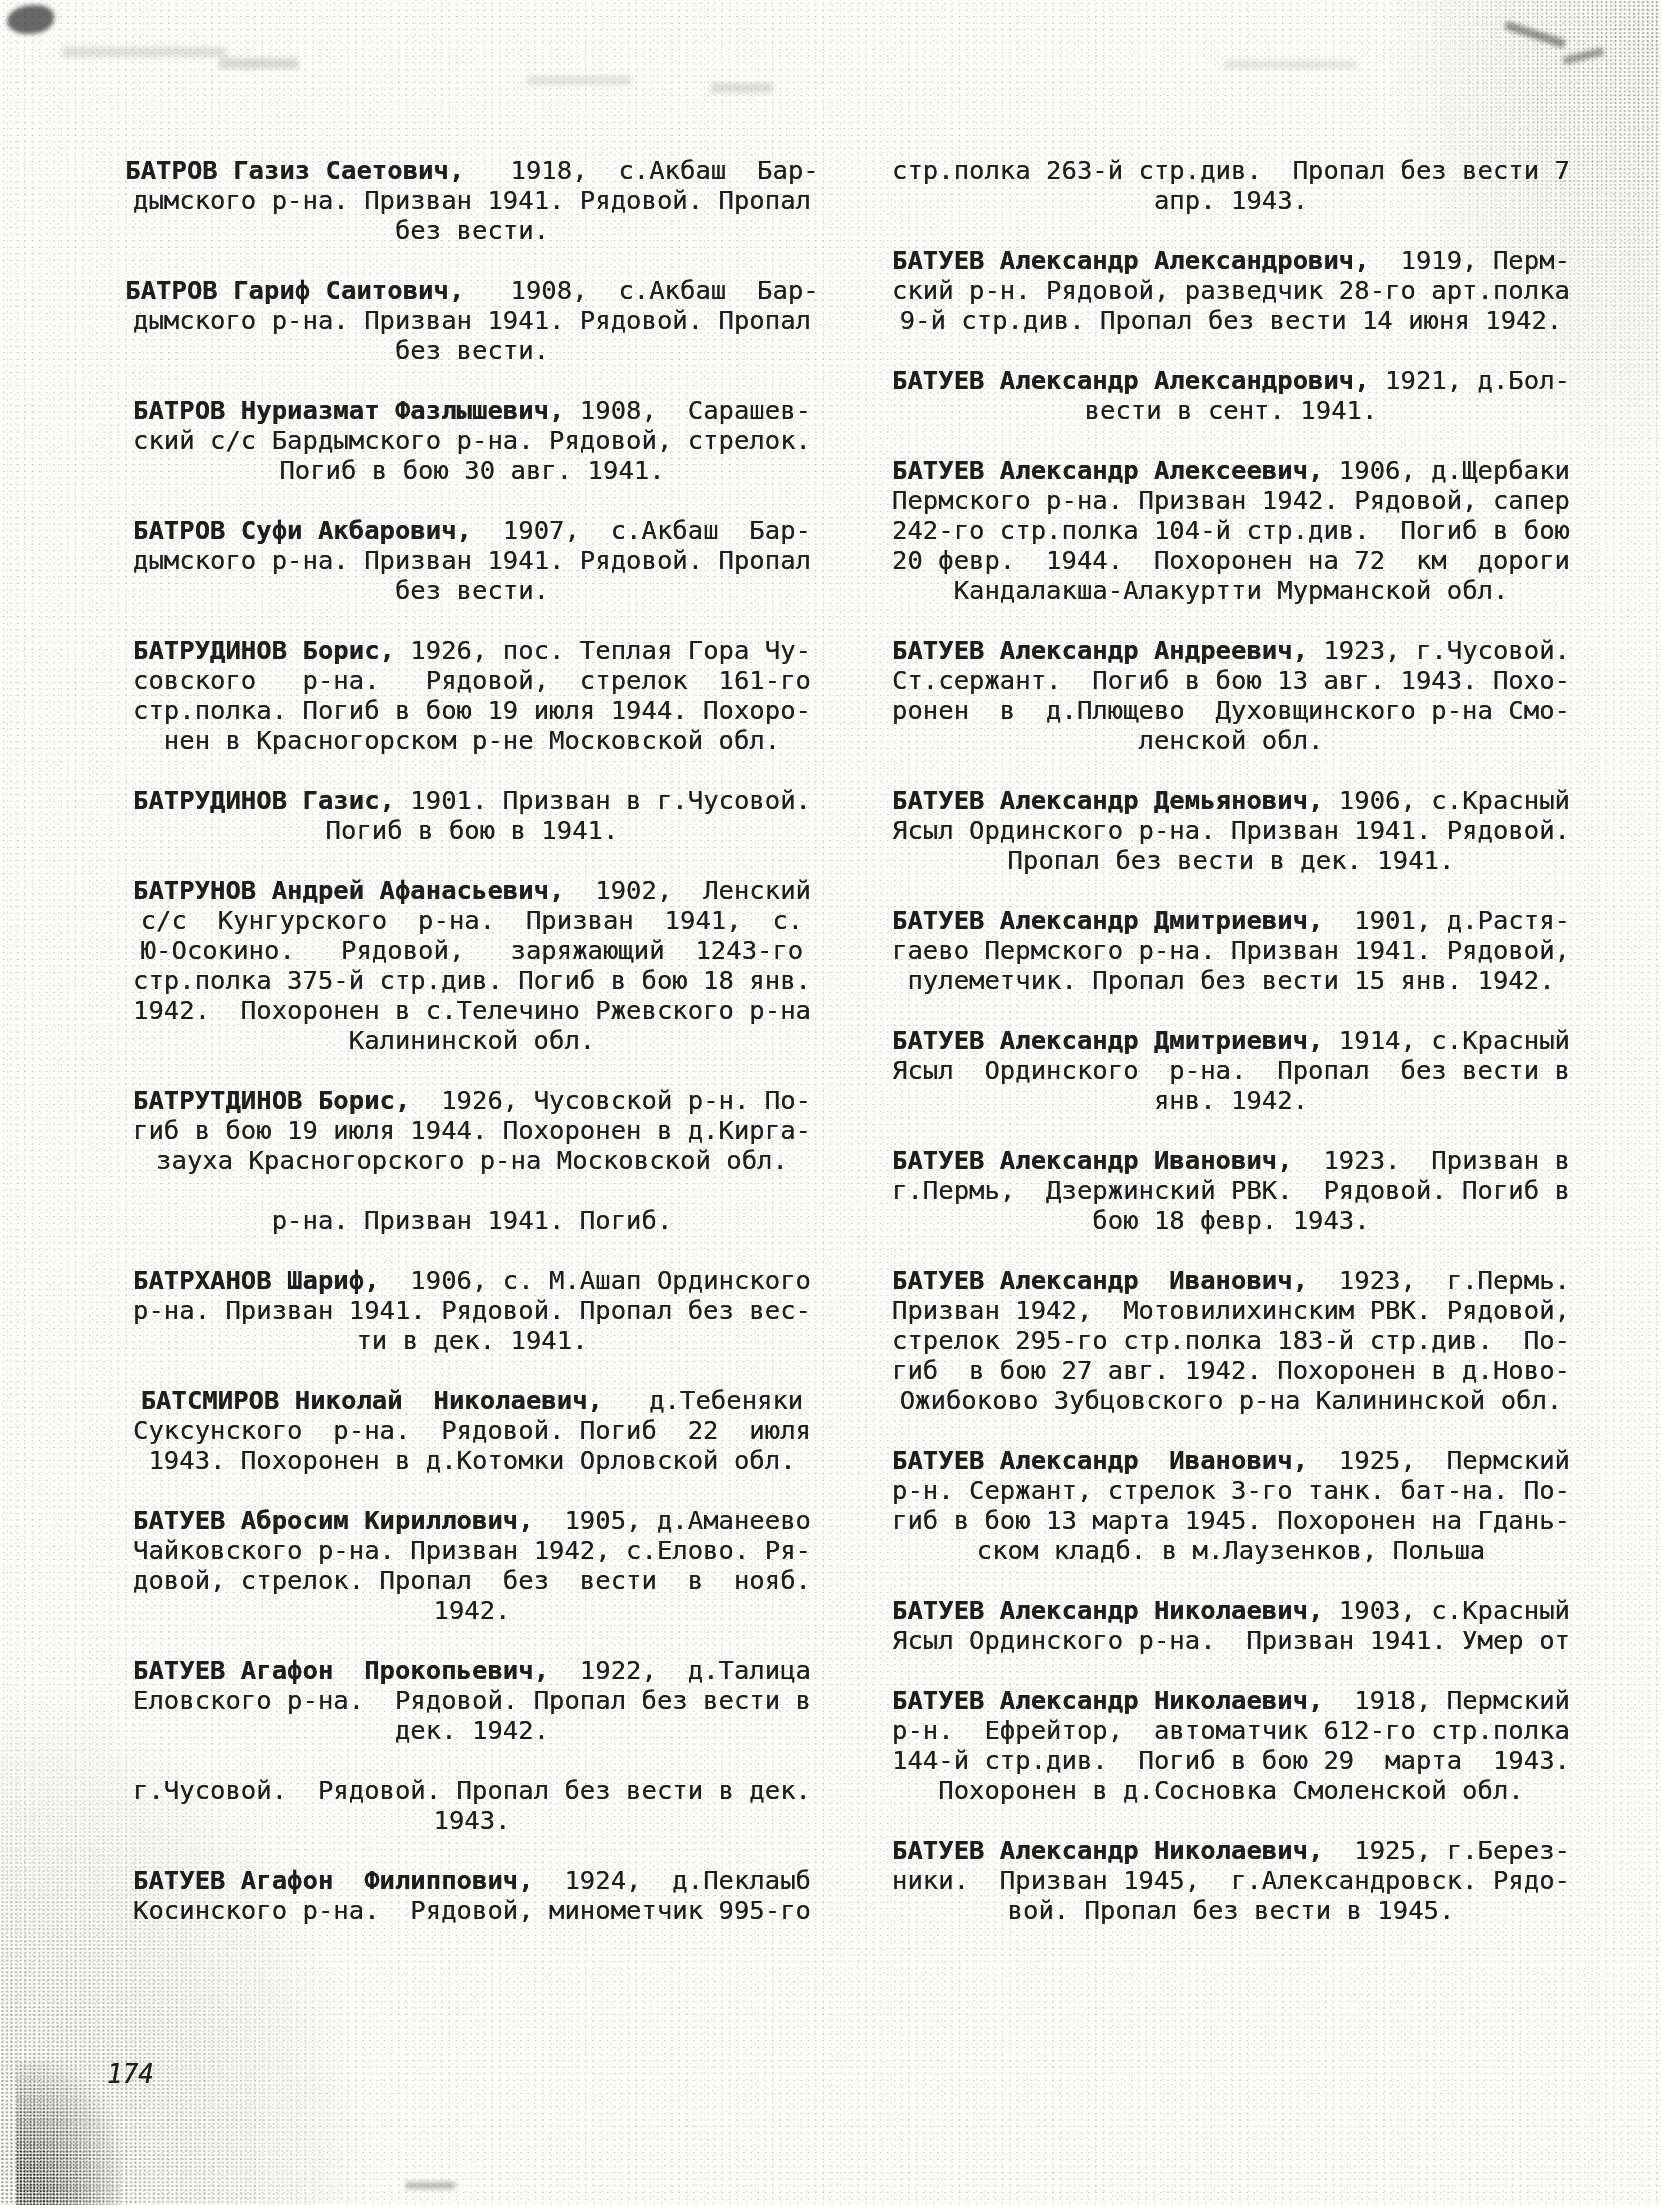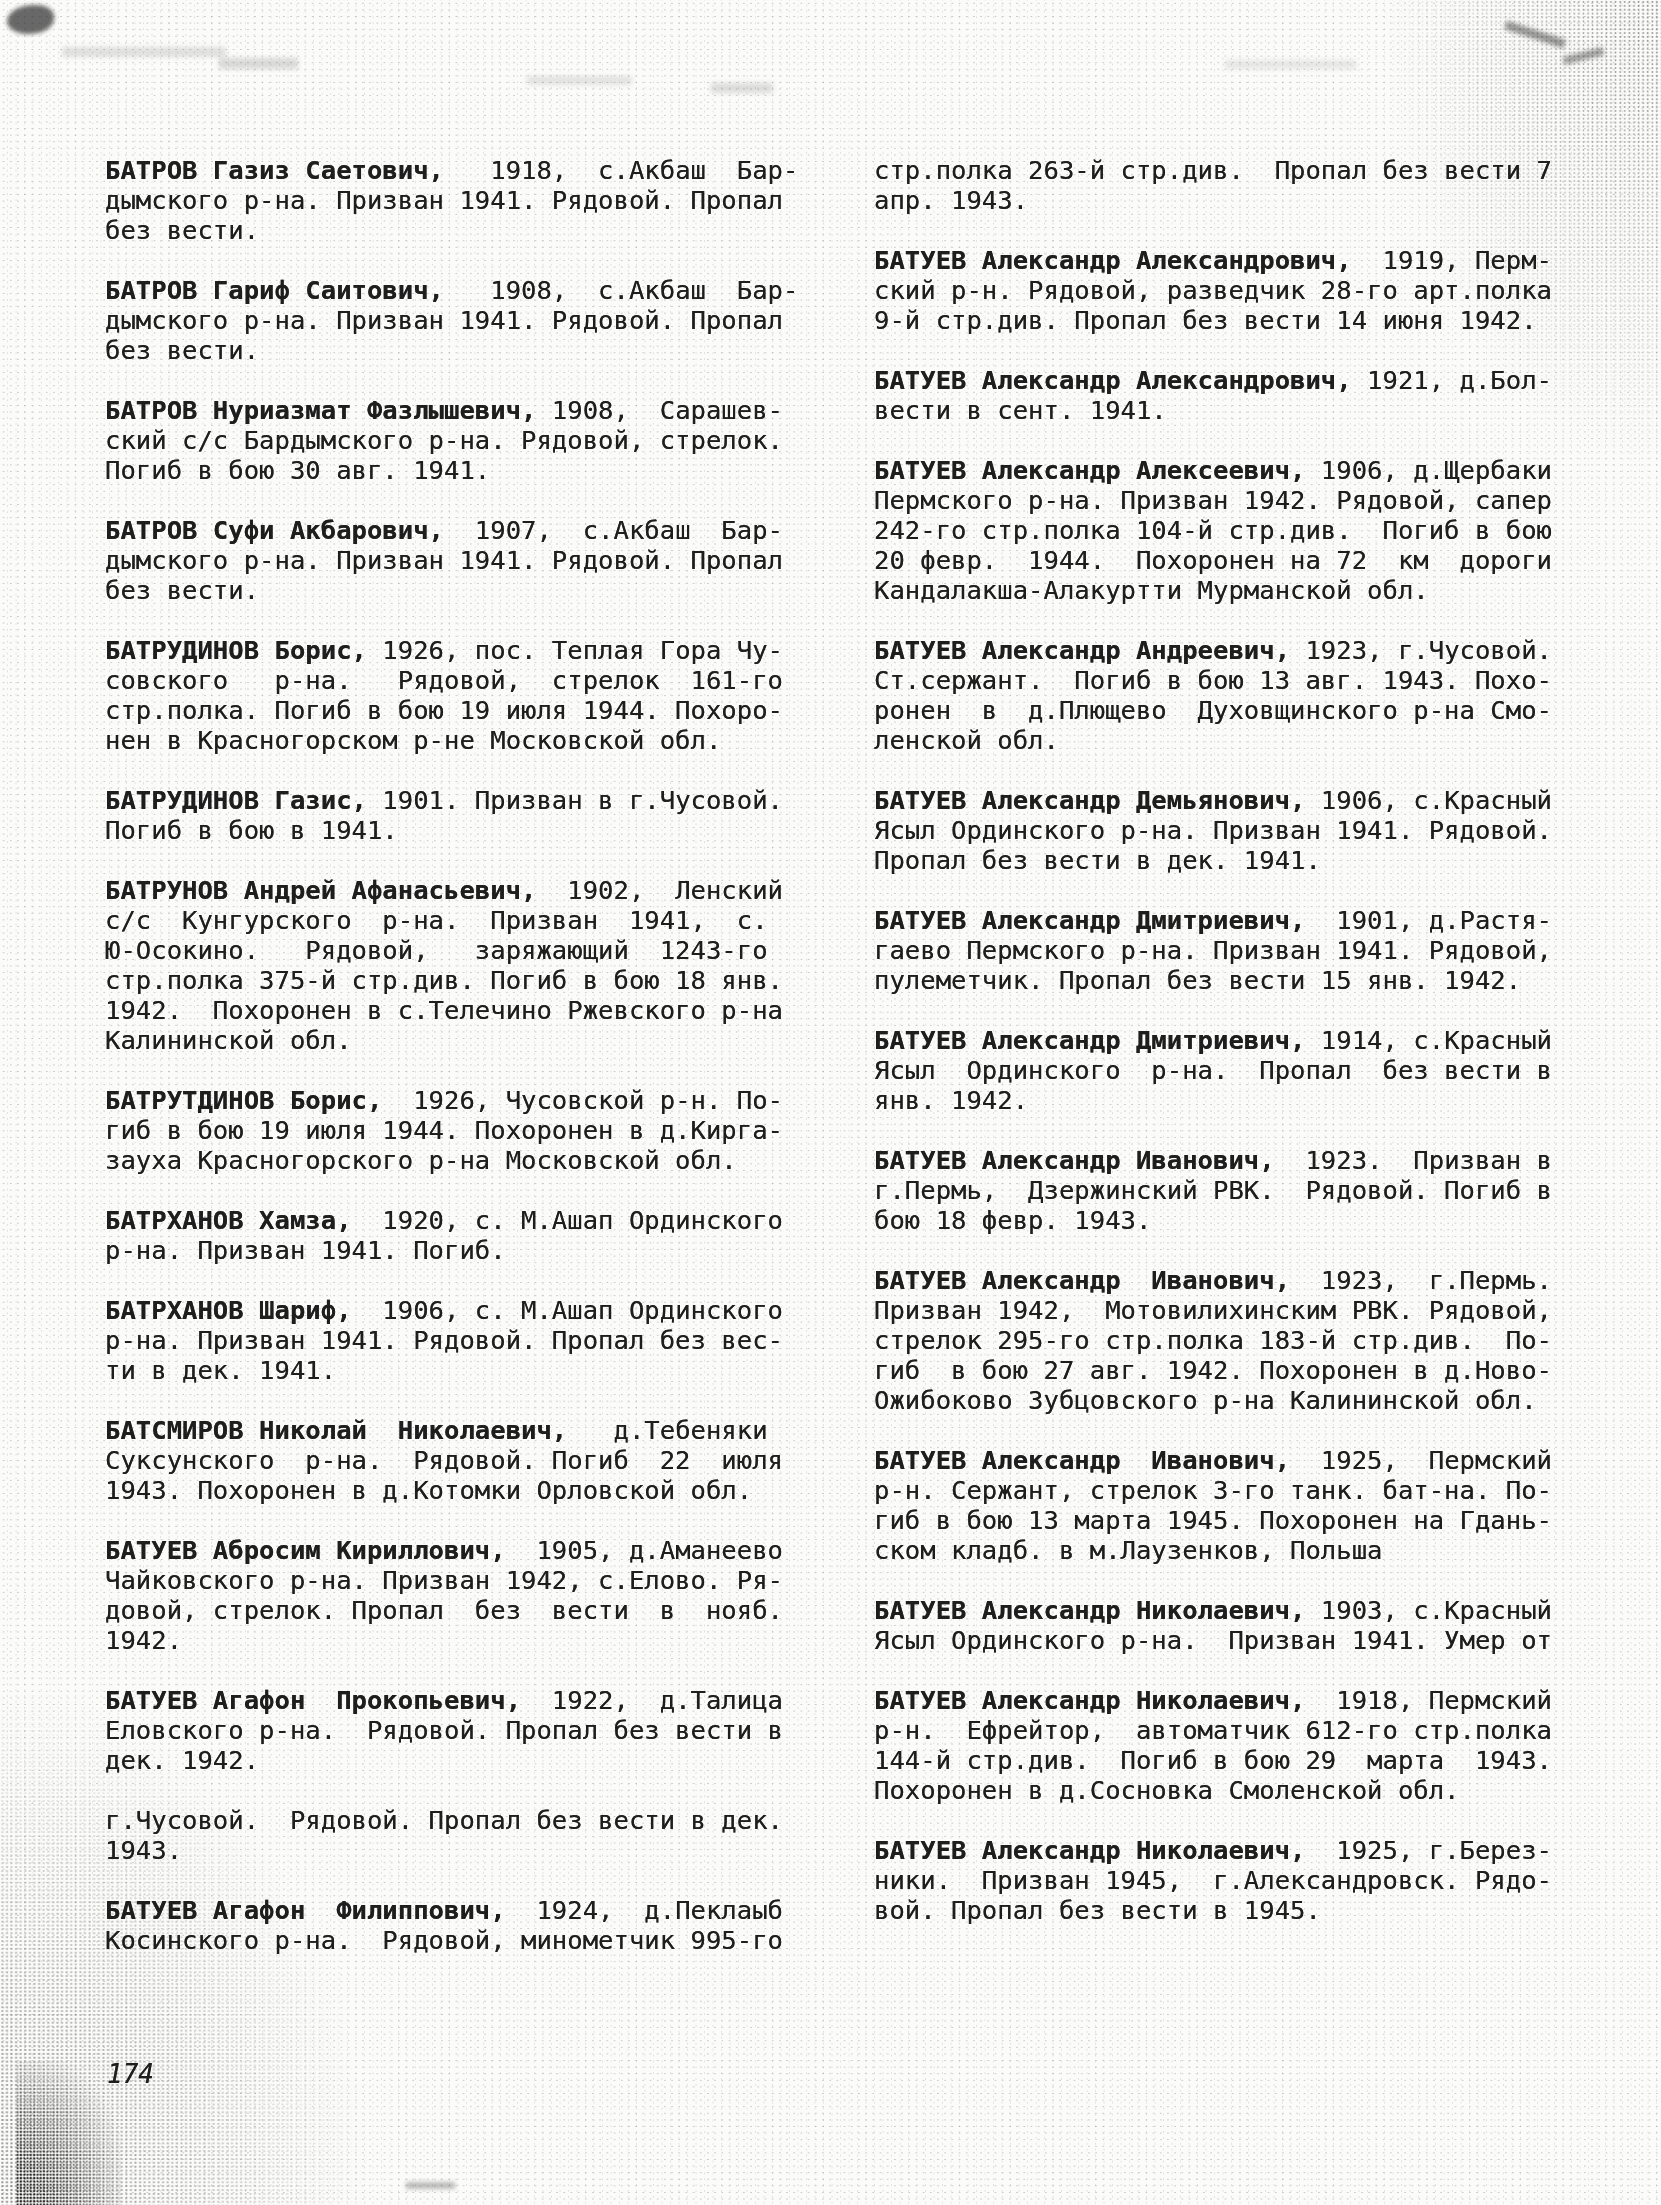--- a/index.html
+++ b/index.html
@@ -16,21 +16,21 @@
     background-color: #fbfbf9;
     
     background-image:
       radial-gradient(rgba(85,85,85,0.30) 0.7px, transparent 1px),
       radial-gradient(rgba(85,85,85,0.16) 0.7px, transparent 1px);
     background-size: 7.2px 6.6px, 8.5px 5.9px;
     background-position: 0 0, 3.3px 2.6px;
     font-family: "DejaVu Sans Mono", "Liberation Mono", monospace;
     color: #1e1e1e;
   }
-  .column { position: absolute; top: 155px; }
+  .column { position: absolute; top: 155px; text-align: center; }
   #col-left  { left: 105px;  width: 734px; }
   #col-right { left: 874px; width: 714px; }
   .entry { margin: 0 0 30px 0; }
   .line {
     white-space: pre;
     font-size: 25.6px;
     line-height: 30px;
     height: 30px;
     text-shadow: 0 0 0.5px rgba(25,25,25,0.75);
   }
@@ -141,21 +141,20 @@
         <div class="line">стр.полка 375-й стр.див. Погиб в бою 18 янв.</div>
         <div class="line">1942.  Похоронен в с.Телечино Ржевского р-на</div>
         <div class="line">Калининской обл.</div>
       </div>
       <div class="entry">
         <div class="line"><b>БАТРУТДИНОВ Борис,</b><span>  1926, Чусовской р-н. По-</span></div>
         <div class="line">гиб в бою 19 июля 1944. Похоронен в д.Кирга-</div>
         <div class="line">зауха Красногорского р-на Московской обл.</div>
       </div>
       <div class="entry">
-        <div class="line"><b>БАТРХАНОВ Хамза,</b><span>  1920, с. М.Ашап Ординского</span></div>
         <div class="line">р-на. Призван 1941. Погиб.</div>
       </div>
       <div class="entry">
         <div class="line"><b>БАТРХАНОВ Шариф,</b><span>  1906, с. М.Ашап Ординского</span></div>
         <div class="line">р-на. Призван 1941. Рядовой. Пропал без вес-</div>
         <div class="line">ти в дек. 1941.</div>
       </div>
       <div class="entry">
         <div class="line"><b>БАТСМИРОВ Николай  Николаевич,</b><span>   д.Тебеняки</span></div>
         <div class="line">Суксунского  р-на.  Рядовой. Погиб  22  июля</div>

